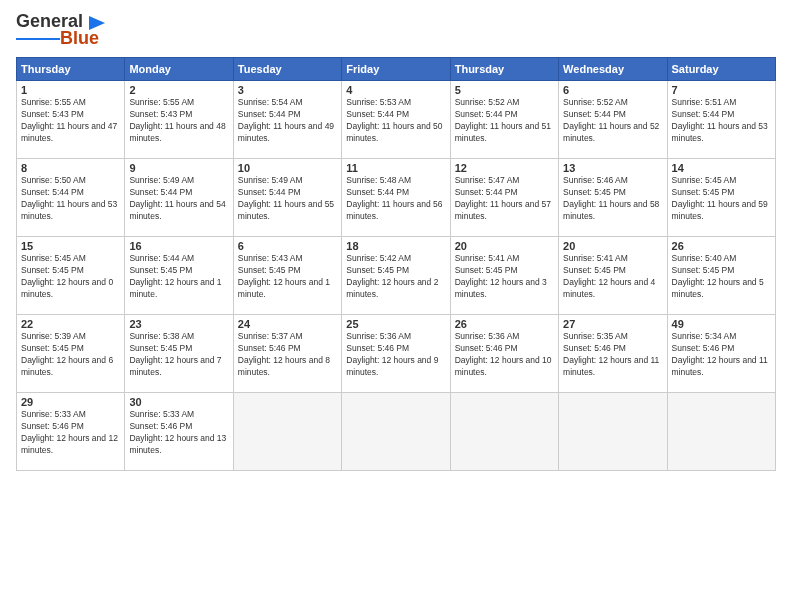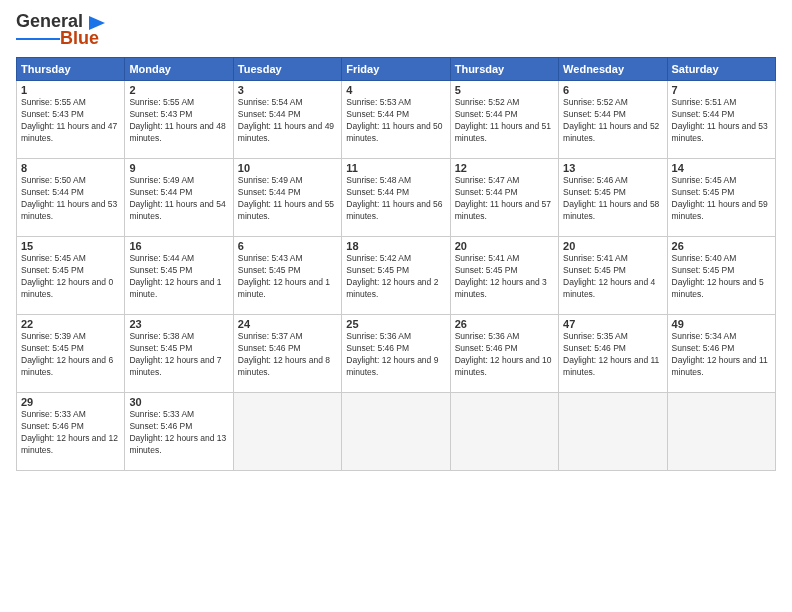--- a/index.html
+++ b/index.html
@@ -219,21 +219,21 @@
           </td>
           <td>
             <span class="day-num">25</span>
             <div class="day-info">Sunrise: 5:36 AM<br>Sunset: 5:46 PM<br>Daylight: 12 hours and 9 minutes.</div>
           </td>
           <td>
             <span class="day-num">26</span>
             <div class="day-info">Sunrise: 5:36 AM<br>Sunset: 5:46 PM<br>Daylight: 12 hours and 10 minutes.</div>
           </td>
           <td>
-            <span class="day-num">47</span>
+            <span class="day-num">27</span>
             <div class="day-info">Sunrise: 5:35 AM<br>Sunset: 5:46 PM<br>Daylight: 12 hours and 11 minutes.</div>
           </td>
           <td>
             <span class="day-num">49</span>
             <div class="day-info">Sunrise: 5:34 AM<br>Sunset: 5:46 PM<br>Daylight: 12 hours and 11 minutes.</div>
           </td>
         </tr>
         <tr>
           <td>
             <span class="day-num">29</span>

